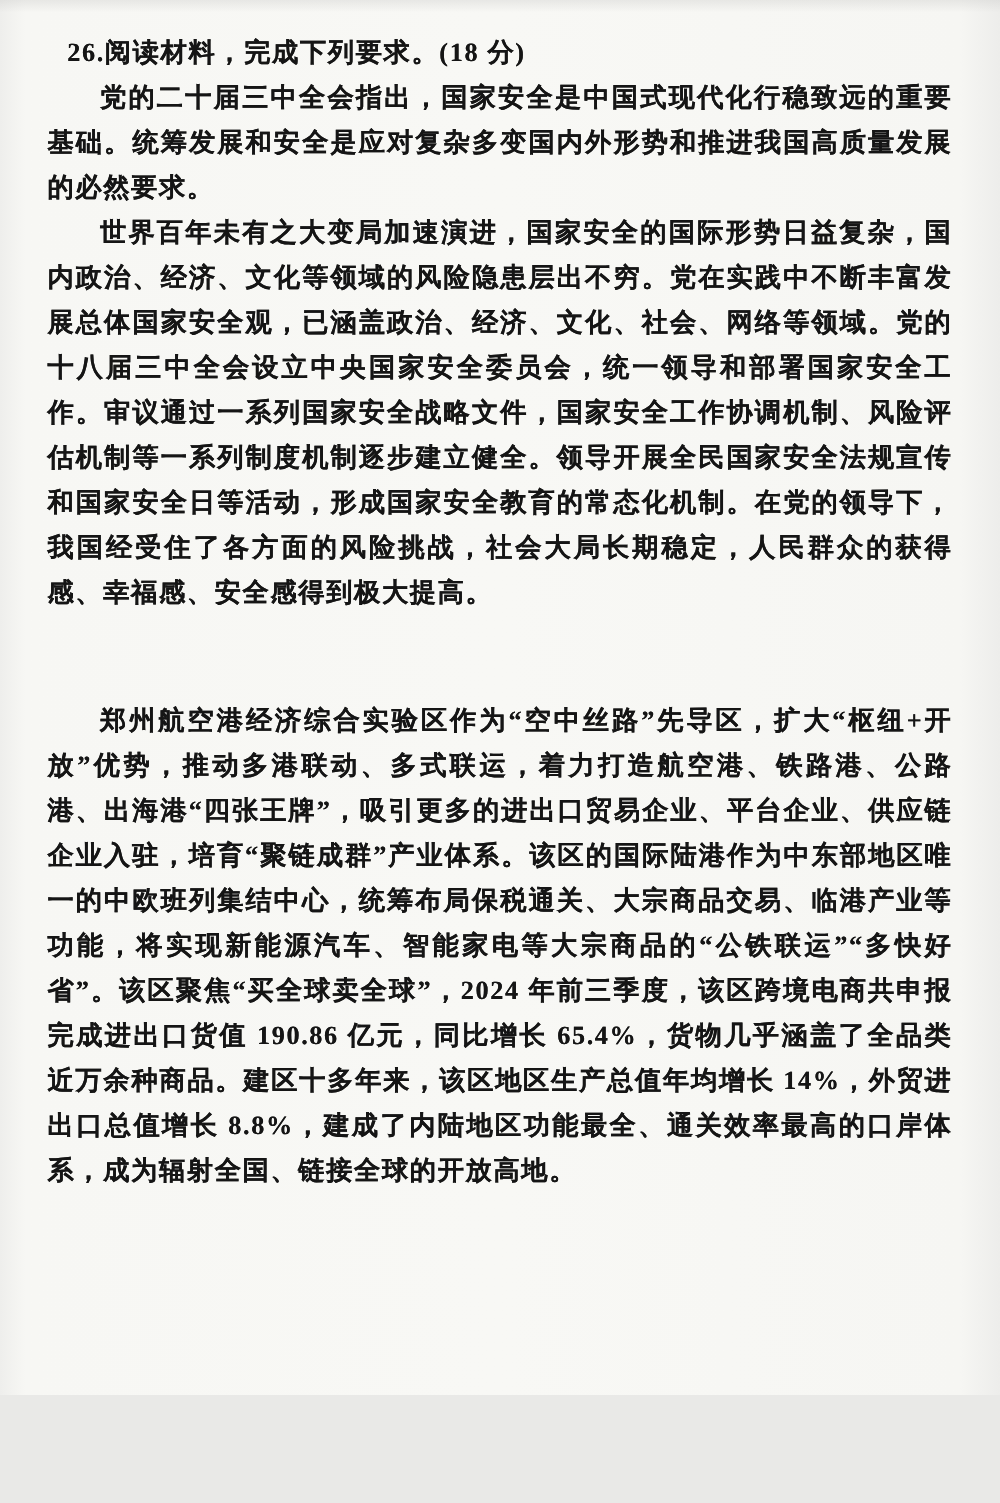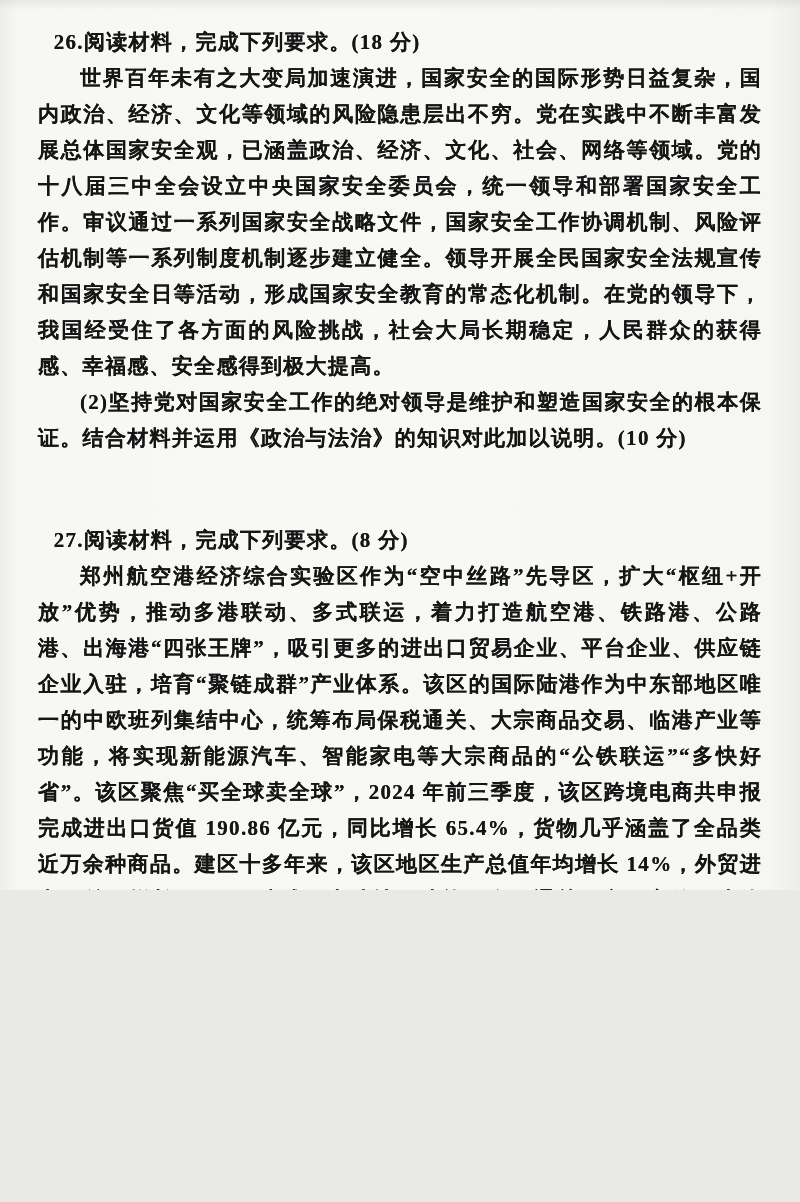--- a/index.html
+++ b/index.html
@@ -3,21 +3,21 @@
 <meta charset="utf-8">
 <style>
   html, body { margin: 0; padding: 0; }
   body {
     width: 800px; height: 1202px;
     background: #e9e9e7;
     font-family: "Liberation Serif", "DejaVu Serif", serif;
   }
   .page {
     position: relative;
-    width: 800px; height: 890px;
+    width: 800px; height: 1116px;
     overflow: hidden;
     box-sizing: border-box;
     background: linear-gradient(90deg, #eeeeec 0%, #f7f7f4 2.5%, #f8f8f5 50%, #f6f6f3 96%, #ededeb 100%);
     color: #151515;
     padding: 24px 38px 0 38px;
     font-size: 21px;
     line-height: 36px;
     letter-spacing: 1.3px;
     font-weight: 700;
   }
@@ -89,26 +89,25 @@
   }
 </style>
 </head>
 <body>
 
 <div class="page">
   <div class="scan-shade"></div>
 
   <section class="question question-26">
     <p class="hdr">26.阅读材料，完成下列要求。(18 分)</p>
+    <p class="para">党的二十届三中全会指出，国家安全是中国式现代化行稳致远的重要基础。统筹发展和安全是应对复杂多变国内外形势和推进我国高质量发展的必然要求。</p>
     <p class="para">世界百年未有之大变局加速演进，国家安全的国际形势日益复杂，国内政治、经济、文化等领域的风险隐患层出不穷。党在实践中不断丰富发展总体国家安全观，已涵盖政治、经济、文化、社会、网络等领域。党的十八届三中全会设立中央国家安全委员会，统一领导和部署国家安全工作。审议通过一系列国家安全战略文件，国家安全工作协调机制、风险评估机制等一系列制度机制逐步建立健全。领导开展全民国家安全法规宣传和国家安全日等活动，形成国家安全教育的常态化机制。在党的领导下，我国经受住了各方面的风险挑战，社会大局长期稳定，人民群众的获得感、幸福感、安全感得到极大提高。</p>
-    <p class="subq">(2)坚持党对国家安全工作的绝对领导是维护和塑造国家安全的根本保证。结合材料并运用《政治与法治》的知识对此加以说明。(10 分)</p>
   </section>
 
   <section class="question question-27">
-    <p class="hdr">27.阅读材料，完成下列要求。(8 分)</p>
     <p class="para">郑州航空港经济综合实验区作为“空中丝路”先导区，扩大“枢纽+开放”优势，推动多港联动、多式联运，着力打造航空港、铁路港、公路港、出海港“四张王牌”，吸引更多的进出口贸易企业、平台企业、供应链企业入驻，培育“聚链成群”产业体系。该区的国际陆港作为中东部地区唯一的中欧班列集结中心，统筹布局保税通关、大宗商品交易、临港产业等功能，将实现新能源汽车、智能家电等大宗商品的“公铁联运”“多快好省”。该区聚焦“买全球卖全球”，2024 年前三季度，该区跨境电商共申报完成进出口货值 190.86 亿元，同比增长 65.4%，货物几乎涵盖了全品类近万余种商品。建区十多年来，该区地区生产总值年均增长 14%，外贸进出口总值增长 8.8%，建成了内陆地区功能最全、通关效率最高的口岸体系，成为辐射全国、链接全球的开放高地。</p>
   </section>
 
   <span class="ink-smudge"></span>
 
   <div class="footer">
     <span class="blurred">高三</span><span>思想政治试题卷</span><span class="page-info">第 9 页 (共 10 页)</span>
   </div>
 </div>
 

